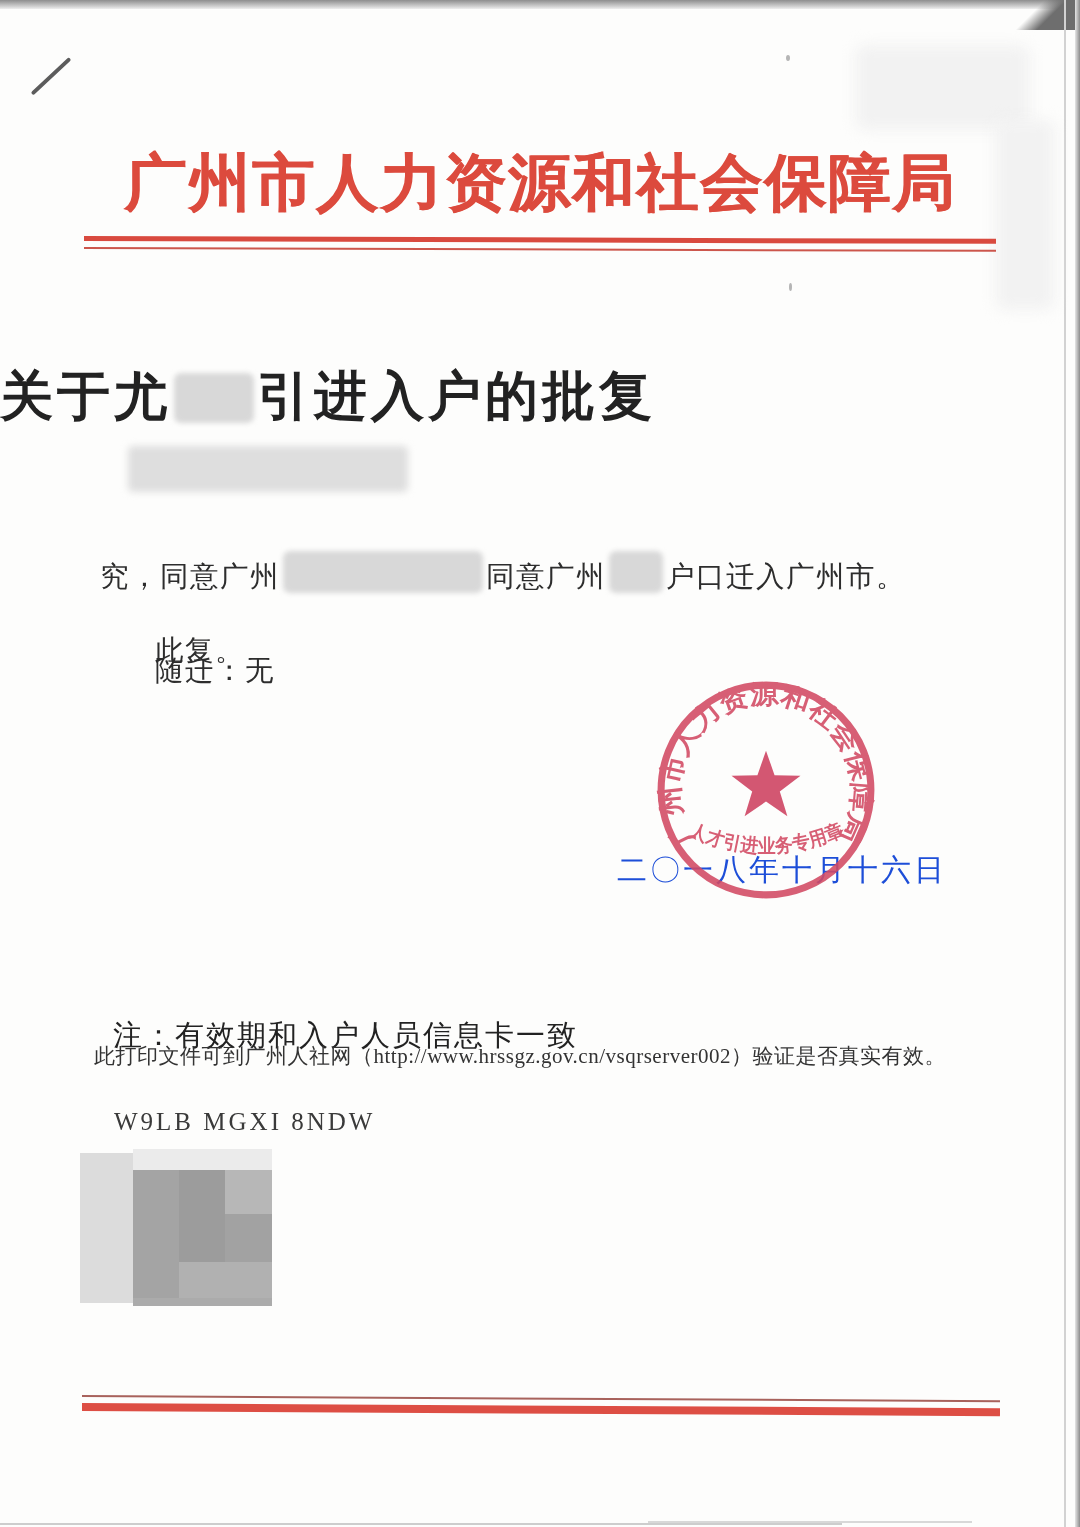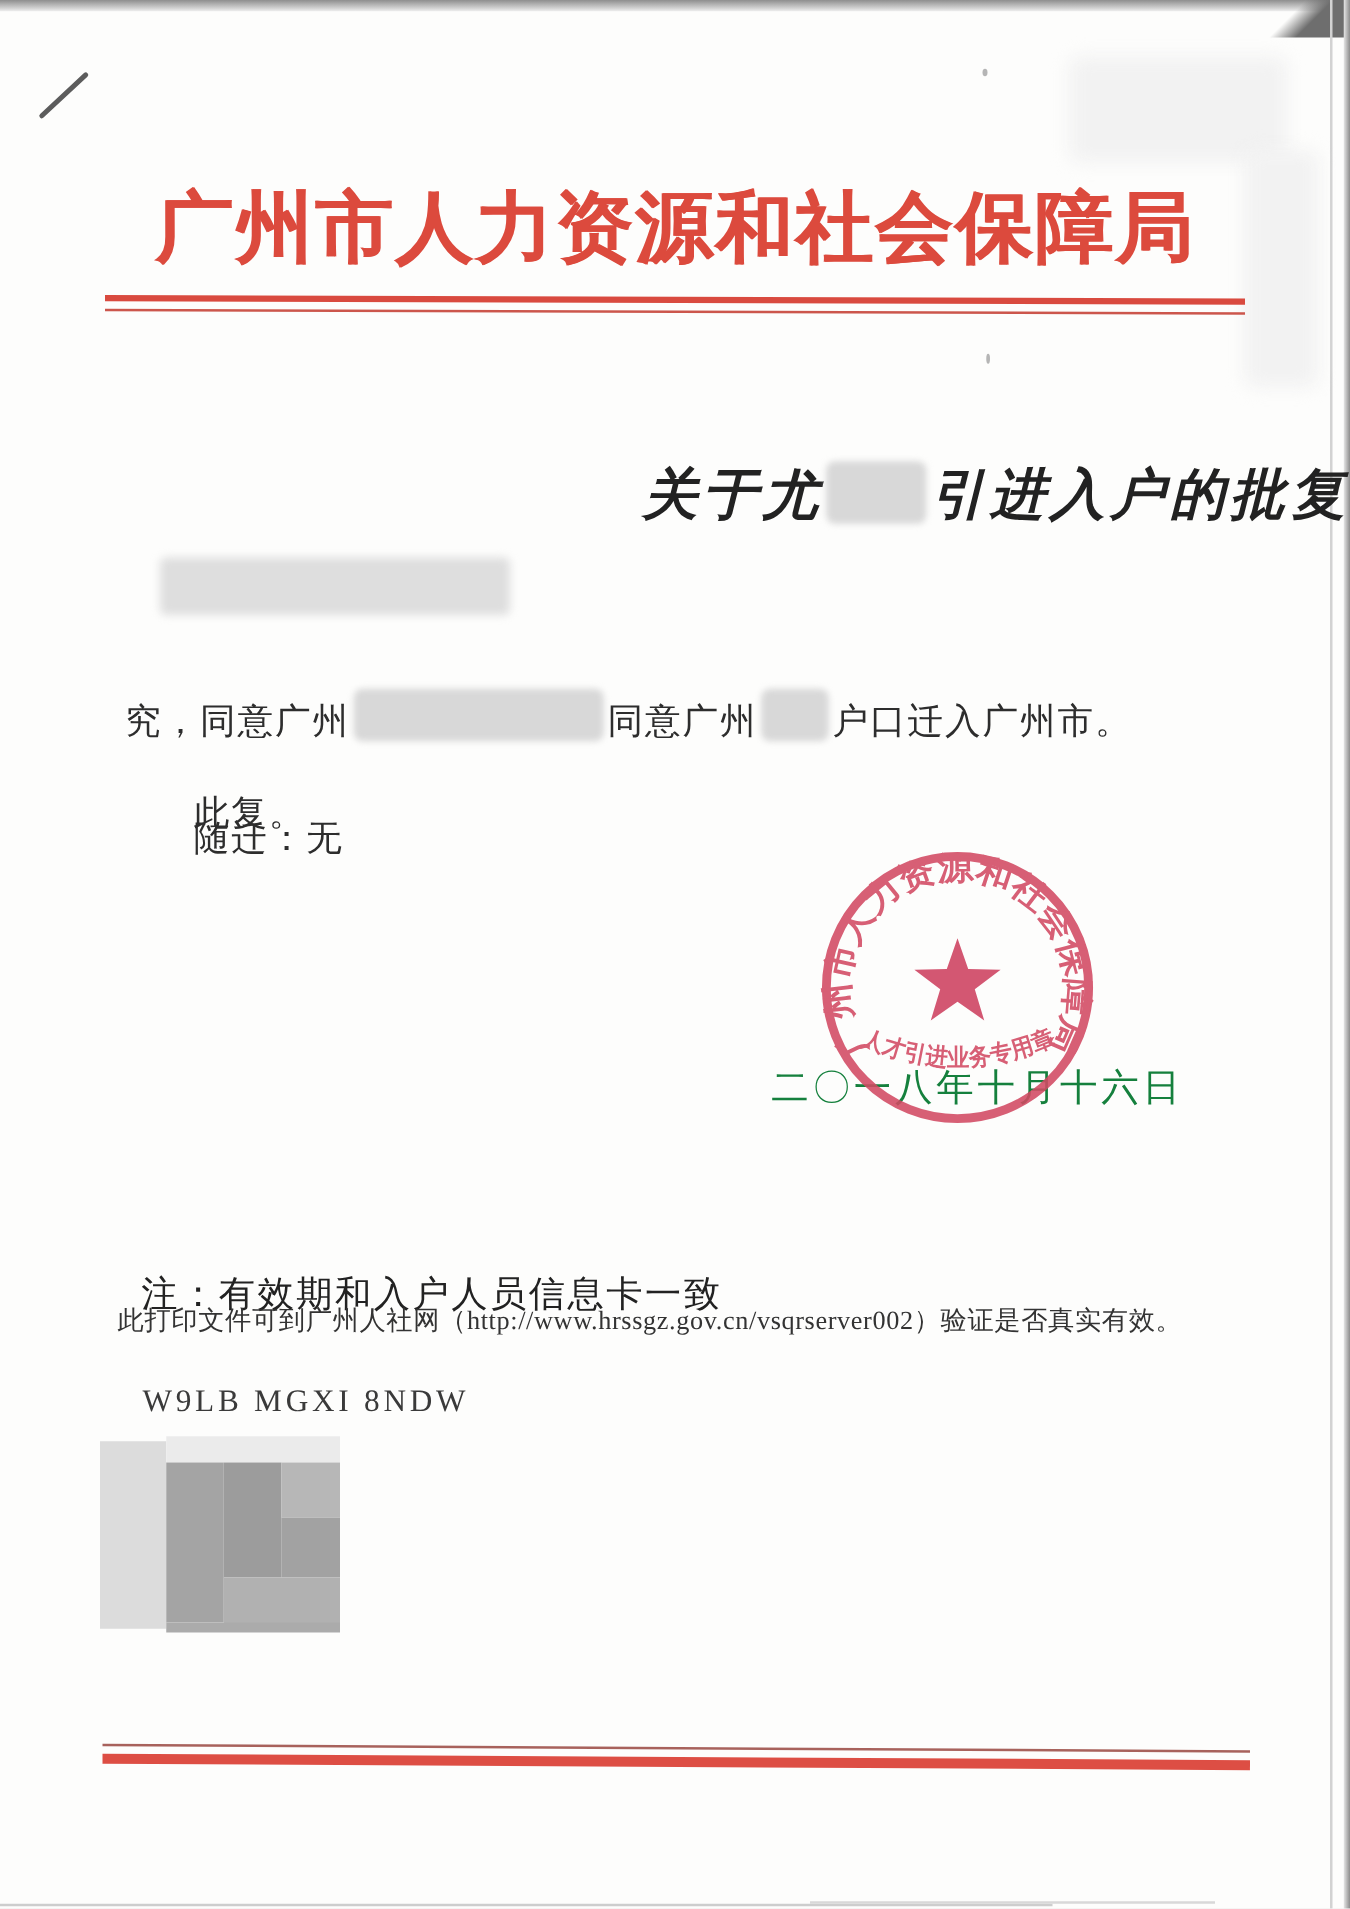--- a/index.html
+++ b/index.html
@@ -28,28 +28,28 @@
     font-size:62px;font-weight:bold;color:#dc4a3d;letter-spacing:2px;line-height:86px;
     text-shadow:1px 0 0 #dc4a3d;}
   .rule{position:absolute;left:84px;width:912px;transform:rotate(0.18deg);transform-origin:left center;}
   .rule-thick-top{top:236px;height:5px;background:#d94a3f;}
   .rule-thin-top{top:247px;height:2px;background:#cc564c;}
   .rule-bot{position:absolute;left:82px;width:918px;transform:rotate(0.32deg);transform-origin:left center;}
   .rule-thin-bot{top:1395px;height:2px;background:#a8625c;}
   .rule-thick-bot{top:1403px;height:8px;background:#dd4e44;}
 
   
-  .doc-title{position:absolute;top:368px;left:0;width:100%;text-align:right;
-    font-size:44px;font-weight:bold;color:#222;letter-spacing:4px;line-height:56px;font-style:italic;}
+  .doc-title{position:absolute;top:368px;left:0;width:100%;text-align:left;
+    font-size:53px;font-weight:bold;color:#222;letter-spacing:4px;line-height:56px;}
   .doc-title .redact-inline{vertical-align:-9px;}
   .redact-inline{display:inline-block;background:#d8d8d8;border-radius:7px;
     filter:blur(2.5px);vertical-align:-7px;}
   .redact-block{position:absolute;background:#dedede;border-radius:5px;filter:blur(3.5px);}
   .body-line{position:absolute;font-size:28.5px;color:#2d2d2d;letter-spacing:1.5px;white-space:nowrap;}
-  .date-line{position:absolute;left:617px;top:850px;font-size:30px;color:#15803d;letter-spacing:3px;z-index:1;}
+  .date-line{position:absolute;left:617px;top:850px;font-size:30px;color:#1d4ed8;letter-spacing:3px;z-index:1;}
   .note-line{position:absolute;left:113px;top:996px;font-size:29px;color:#222;letter-spacing:2px;margin-top:20px;}
   .verify-line{position:absolute;left:94px;top:1042px;font-size:21px;color:#333;letter-spacing:0.5px;}
   .code-line{position:absolute;left:114px;top:1108px;font-size:25px;color:#3a3a3a;letter-spacing:3px;
     font-family:Liberation Serif, serif;}
 
   
   .seal{position:absolute;left:650px;top:674px;width:232px;height:232px;opacity:0.88;z-index:2;}
   .seal text{font-family:"Liberation Sans","DejaVu Sans",sans-serif;font-weight:bold;}
 
   

